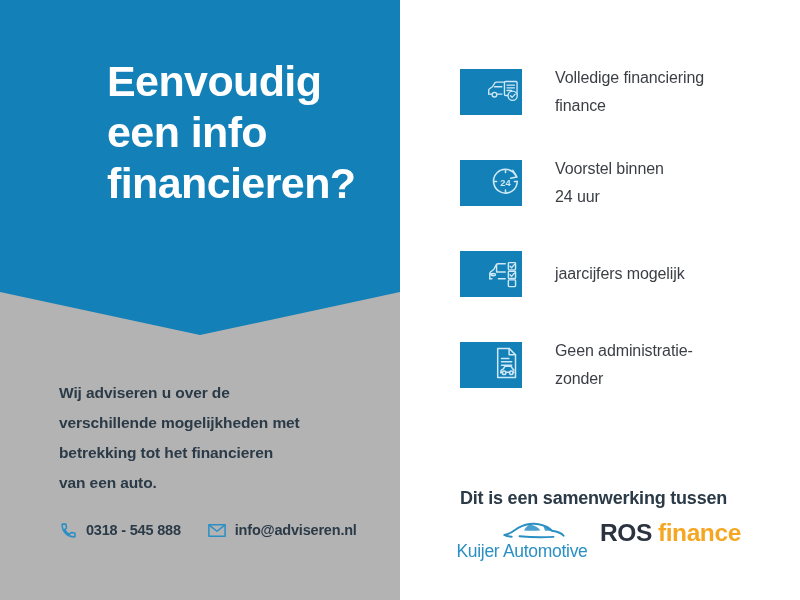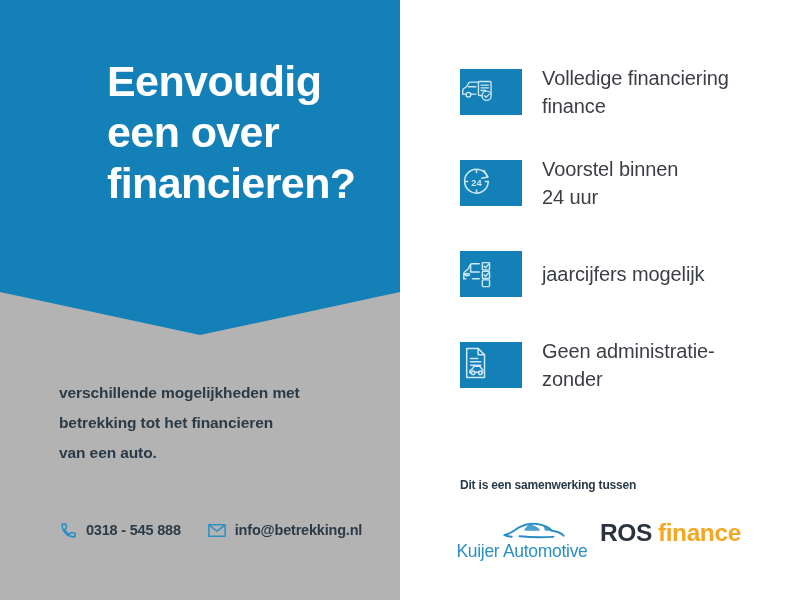--- a/index.html
+++ b/index.html
@@ -120,38 +120,38 @@
     display: flex;
     align-items: center;
   }
   .feature-tile {
     width: 62px;
     height: 46px;
     background: #1380b8;
     flex: 0 0 62px;
     display: flex;
     align-items: center;
-    justify-content: flex-start;
+    justify-content: flex-end;
   }
   .feature-label {
-    margin-left: 20px;
+    margin-left: 33px;
     color: #3b3f45;
-    font-size: 20px;
+    font-size: 16px;
     line-height: 28px;
     letter-spacing: -0.1px;
     width: 230px;
   }
   .feature-label .fl-line { display: block; white-space: nowrap; }
 
   .partner-title {
     position: absolute;
     left: 60px;
-    top: 478px;
+    top: 488px;
     color: #2b3a47;
-    font-size: 12px;
+    font-size: 18px;
     font-weight: bold;
     letter-spacing: -0.2px;
     white-space: nowrap;
   }
 
   .logos {
     position: absolute;
     left: 52px;
     top: 505px;
     width: 330px;
@@ -198,25 +198,26 @@
 <body>
 
 <div id="stage">
 
   <div class="left-col">
 
     <div class="blue-hero"></div>
 
     <div class="headline">
       <span class="hl-line">Eenvoudig</span>
-      <span class="hl-line">een over</span>
+      <span class="hl-line">een info</span>
       <span class="hl-line">financieren?</span>
     </div>
 
     <div class="advice-text">
+      <span class="ad-line">Wij adviseren u over de</span>
       <span class="ad-line">verschillende mogelijkheden met</span>
       <span class="ad-line">betrekking tot het financieren</span>
       <span class="ad-line">van een auto.</span>
     </div>
 
     <div class="contact-row">
 
       <div class="contact-item">
         <span class="contact-ico">
           <svg width="17" height="17" viewBox="0 0 24 24" fill="none" stroke="#2a8fc4" stroke-width="2.2" stroke-linecap="round" stroke-linejoin="round">
@@ -226,21 +227,21 @@
         <span class="contact-txt">0318 - 545 888</span>
       </div>
 
       <div class="contact-item">
         <span class="contact-ico">
           <svg width="19" height="15" viewBox="0 0 24 18" fill="none" stroke="#2a8fc4" stroke-width="2" stroke-linecap="round" stroke-linejoin="round">
             <rect x="1.2" y="1.2" width="21.6" height="15.6"></rect>
             <path d="M1.6 1.8 12 10 22.4 1.8"></path>
           </svg>
         </span>
-        <span class="contact-txt">info@betrekking.nl</span>
+        <span class="contact-txt">info@adviseren.nl</span>
       </div>
 
     </div>
   </div>
 
   <div class="right-col">
 
     <div class="features">
 
       <div class="feature">

